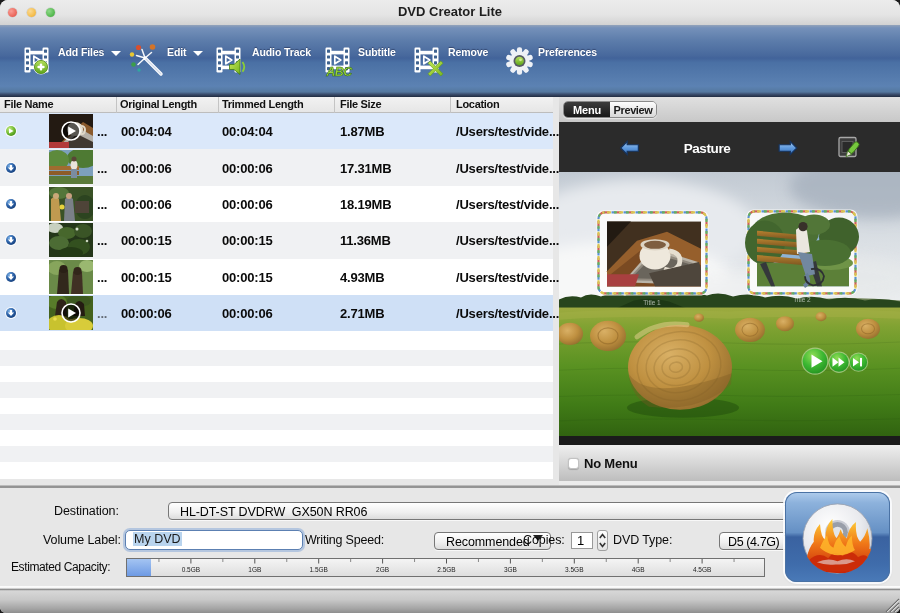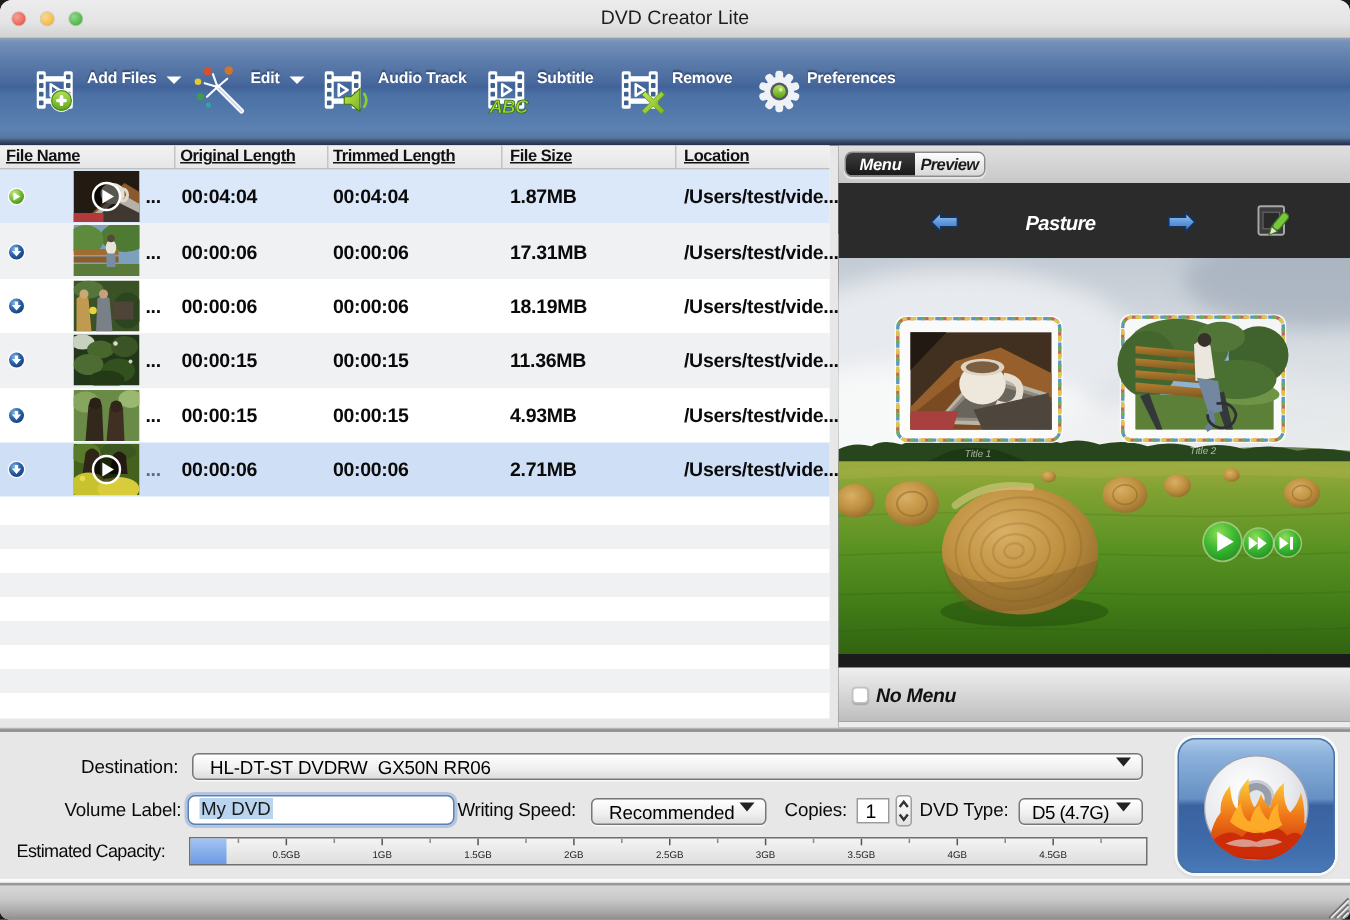--- a/index.html
+++ b/index.html
@@ -7,63 +7,63 @@
   font-family:"Liberation Sans", sans-serif; }
 #win { position:absolute; left:0; top:0; width:900px; height:613px;
   border-radius:8px 8px 6px 6px; overflow:hidden; background:#e7e7e7; }
 .abs { position:absolute; }
 
 
 #titlebar { left:0; top:0; width:900px; height:25px;
   background:linear-gradient(#ececec, #e4e4e4 60%, #d2d2d2 100%); }
 .tl { position:absolute; top:8px; width:9px; height:9px; border-radius:50%; }
 #title { position:absolute; top:4px; left:0; width:900px; text-align:center;
-  font-size:13px; font-weight:normal; color:#1e1e1e; }
+  font-size:13px; font-weight:bold; color:#1e1e1e; }
 
 
 #toolbar { left:0; top:25px; width:900px; height:72px;
   background:linear-gradient(#93a3ba 0%, #7591ba 4%, #5d7dab 21%, #48699d 42%,
     #42639a 46%, #4a70a4 52%, #5c82b3 85%, #54789f 93%, #3c4f70 96%, #202b40 100%); }
 .titem { position:absolute; top:0; height:54px; display:flex; align-items:center; }
 .tlabel { color:#fff; font-weight:bold; font-size:10.5px; letter-spacing:-0.1px; text-shadow:0 -1px 1px rgba(0,0,30,0.4); }
 .tarrow { width:0; height:0; border-left:5px solid transparent; border-right:5px solid transparent;
   border-top:5.5px solid #fff; margin-left:7px; margin-top:2px; }
 
 
 #table { left:0; top:97px; width:553px; height:382px; background:#fff; }
 #thead { position:absolute; left:0; top:0; width:553px; height:16px;
   background:linear-gradient(#f2f2f2,#e6e6e6); border-bottom:1px solid #bdbdbd;
   font-size:11px; letter-spacing:-0.3px; font-weight:bold; color:#111; }
-.hcell { position:absolute; top:1px;text-decoration:underline; }
+.hcell { position:absolute; top:1px; }
 .hsep { position:absolute; top:0; width:1px; height:16px; background:#c4c4c4; }
 .row { position:absolute; left:0; width:553px; height:36.4px; font-size:13px; color:#0a0a0a; }
 .cell { position:absolute; top:50%; transform:translateY(-50%); font-weight:bold; letter-spacing:-0.2px; }
 .thumb { position:absolute; left:49px; top:1px; width:44px; height:34px; }
 .sphere { position:absolute; left:5px; top:50%; margin-top:-6px; width:12px; height:12px; }
 .stripe { position:absolute; left:0; width:553px; height:16px; }
 
 
-#preview { left:559px; top:97px; width:341px; height:388px; background:#2b2b2b;font-style:italic; }
+#preview { left:559px; top:97px; width:341px; height:388px; background:#2b2b2b; }
 #ptabbar { position:absolute; left:0; top:0; width:341px; height:25px;
   background:linear-gradient(#e0e0e0,#c8c8c8); }
 #pdark { position:absolute; left:0; top:25px; width:341px; height:34px; background:#2b2b2b; }
 #photo { position:absolute; left:0; top:75px; width:341px; height:264px; }
 #pband { position:absolute; left:0; top:339px; width:341px; height:9px; background:#1b1b1b; }
 #nomenu { position:absolute; left:0; top:348px; width:341px; height:36px;
   background:linear-gradient(#efefef,#d4d4d4 55%,#bdbdbd); }
 #nmgap { position:absolute; left:0; top:384px; width:341px; height:4px; background:#ececec; }
 
 
 #divider { left:0; top:485px; width:900px; height:3px;
   background:linear-gradient(#cfcfcf,#8d8d8d 55%,#999); }
 #bottom { left:0; top:488px; width:900px; height:98px; background:#e7e7e7; }
 .lbl { position:absolute; font-size:12.5px; color:#0a0a0a; letter-spacing:-0.1px; }
 .popup { position:absolute; height:18px; border:1px solid #777;
   border-radius:4px; background:linear-gradient(#fff,#efefef 60%,#dcdcdc);
-  font-size:13px; color:#000; box-shadow:0 1px 0 rgba(255,255,255,0.7); }
+  font-size:13px; color:#000; box-shadow:0 1px 0 rgba(255,255,255,0.7);margin-left:40px; }
 .popup span { position:absolute; left:11px; top:1.5px; font-size:12.5px; letter-spacing:-0.1px; }
 .parrow { position:absolute; right:7px; top:6px; width:0; height:0;
   border-left:5px solid transparent; border-right:5px solid transparent;
   border-top:6px solid #222; }
 #statusbar { left:0; top:586px; width:900px; height:27px;
   background:linear-gradient(#fdfdfd 0%, #f5f5f5 8%, #9a9a9a 11%, #8f8f8f 13%, #d7d7d7 18%, #c9c9c9 50%, #a3a3a3 85%, #8e8e8e 100%); }
 </style>
 </head>
 <body>
 <div id="win">

